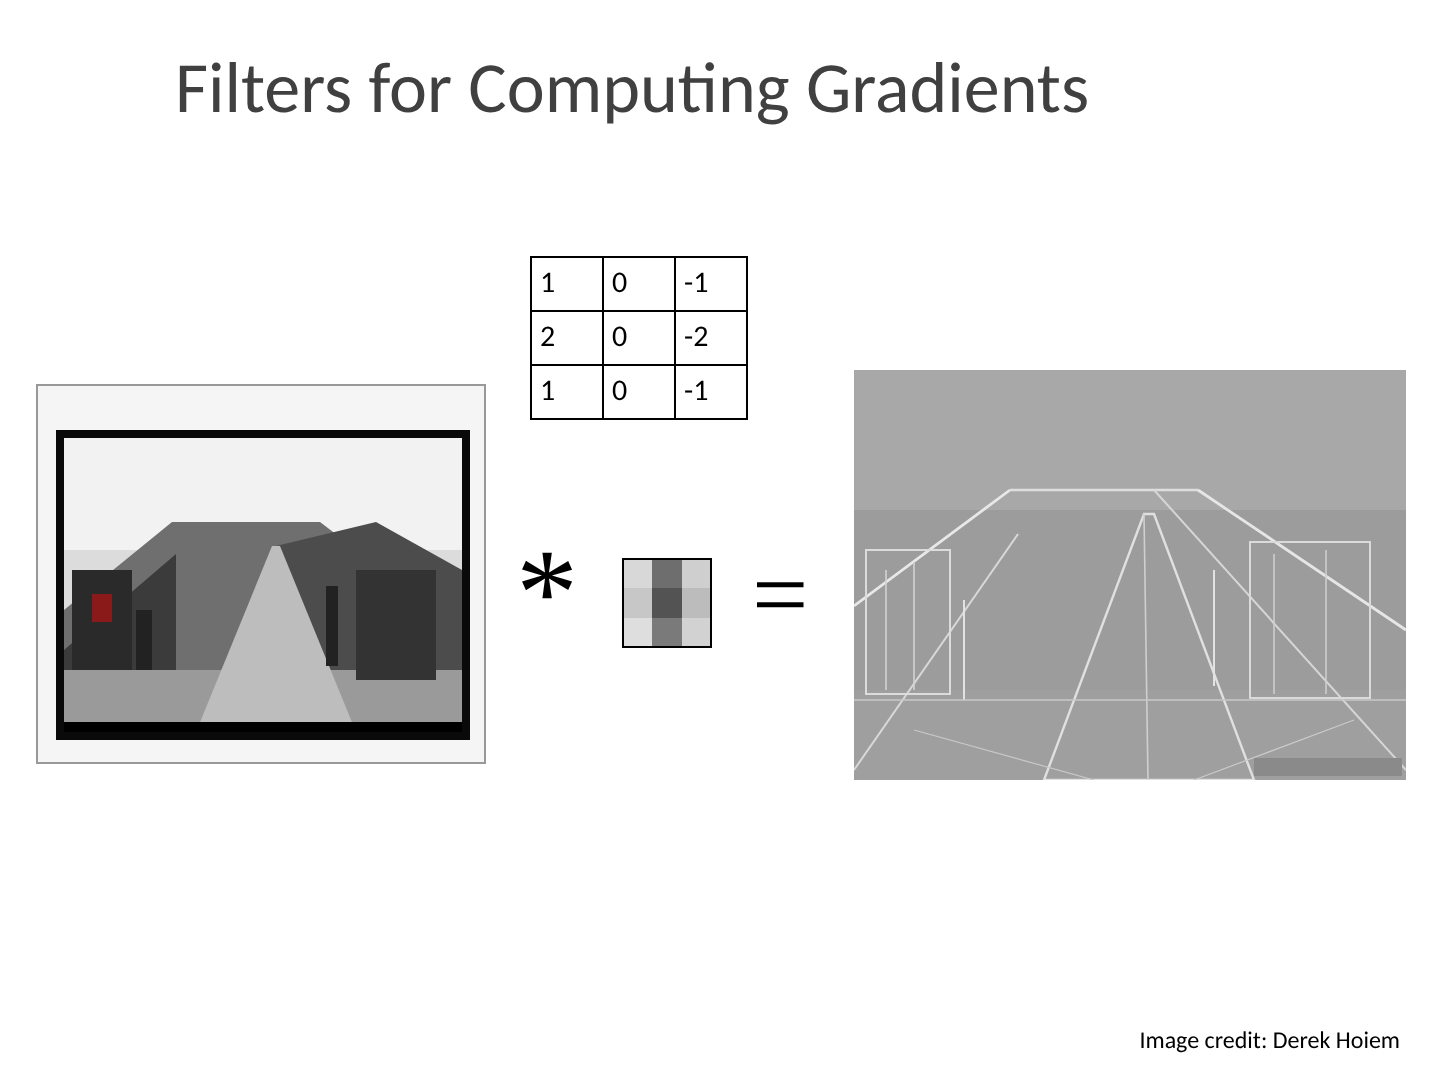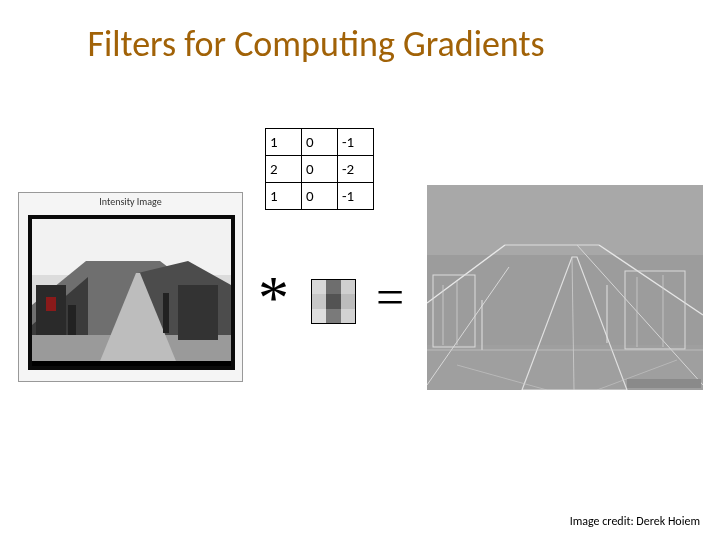--- a/index.html
+++ b/index.html
@@ -1,17 +1,17 @@
 <!DOCTYPE html>
 <html><head>
 <meta charset="utf-8">
 <style>
   * { box-sizing: border-box; margin: 0; padding: 0; }
   html, body { width: 720px; height: 540px; background: #fff; font-family: Calibri, Arial, sans-serif; position: relative; overflow: hidden; }
-  .title { position: absolute; top: 22px; left: 0; width: 632px; text-align: center; font-size: 36px; color: #a16207; font-weight: 400; }
+  .title { position: absolute; top: 22px; left: 0; width: 632px; text-align: center; font-size: 36px; color: #404040; font-weight: 400; }
   .kernel-table { position: absolute; top: 128px; left: 265px; border-collapse: collapse; }
   .kernel-table td { width: 36px; height: 27px; border: 1px solid #000; text-align: left; padding-left: 4px; font-size: 15px; color: #000; background: #fff; }
   .input-panel { position: absolute; top: 192px; left: 18px; width: 225px; height: 190px; border: 1px solid #999; background: #f5f5f5; }
   .panel-caption { position: absolute; top: 2px; left: 0; width: 100%; text-align: center; font-size: 10px; color: #333; }
   .input-img { position: absolute; top: 22px; left: 9px; width: 207px; height: 155px; }
   .output-img { position: absolute; top: 185px; left: 427px; width: 276px; height: 205px; }
   .asterisk { position: absolute; top: 266px; left: 258px; font-size: 62px; font-family: 'Times New Roman', serif; color: #000; line-height: 1; }
   .equals { position: absolute; top: 272px; left: 376px; font-size: 50px; font-family: 'Times New Roman', serif; color: #000; line-height: 1; }
   .mini-kernel { position: absolute; top: 279px; left: 311px; width: 45px; height: 45px; display: grid; grid-template-columns: repeat(3,1fr); grid-template-rows: repeat(3,1fr); border: 1px solid #000; }
   .mini-kernel div { border: 0; }
@@ -36,21 +36,20 @@
   </tr>
   <tr>
     <td>1</td>
     <td>0</td>
     <td>-1</td>
   </tr>
 </tbody>
   </table>
 
 <div class="input-panel">
-  <div class="panel-caption">Intensity Image</div>
   <svg class="input-img" viewBox="0 0 207 155" preserveAspectRatio="none">
     <rect x="0" y="0" width="207" height="155" fill="#0a0a0a"></rect>
     <rect x="4" y="4" width="199" height="147" fill="#dcdcdc"></rect>
     <rect x="4" y="4" width="199" height="56" fill="#f2f2f2"></rect>
     <polygon points="4,151 4,90 58,46 132,46 203,100 203,151" fill="#6f6f6f"></polygon>
     <polygon points="4,151 4,110 60,62 60,151" fill="#3b3b3b"></polygon>
     <polygon points="110,151 110,58 160,46 203,70 203,151" fill="#4c4c4c"></polygon>
     <rect x="4" y="120" width="199" height="31" fill="#9a9a9a"></rect>
     <polygon points="70,151 108,58 112,58 150,151" fill="#bdbdbd"></polygon>
     <rect x="8" y="70" width="30" height="50" fill="#2a2a2a"></rect>

